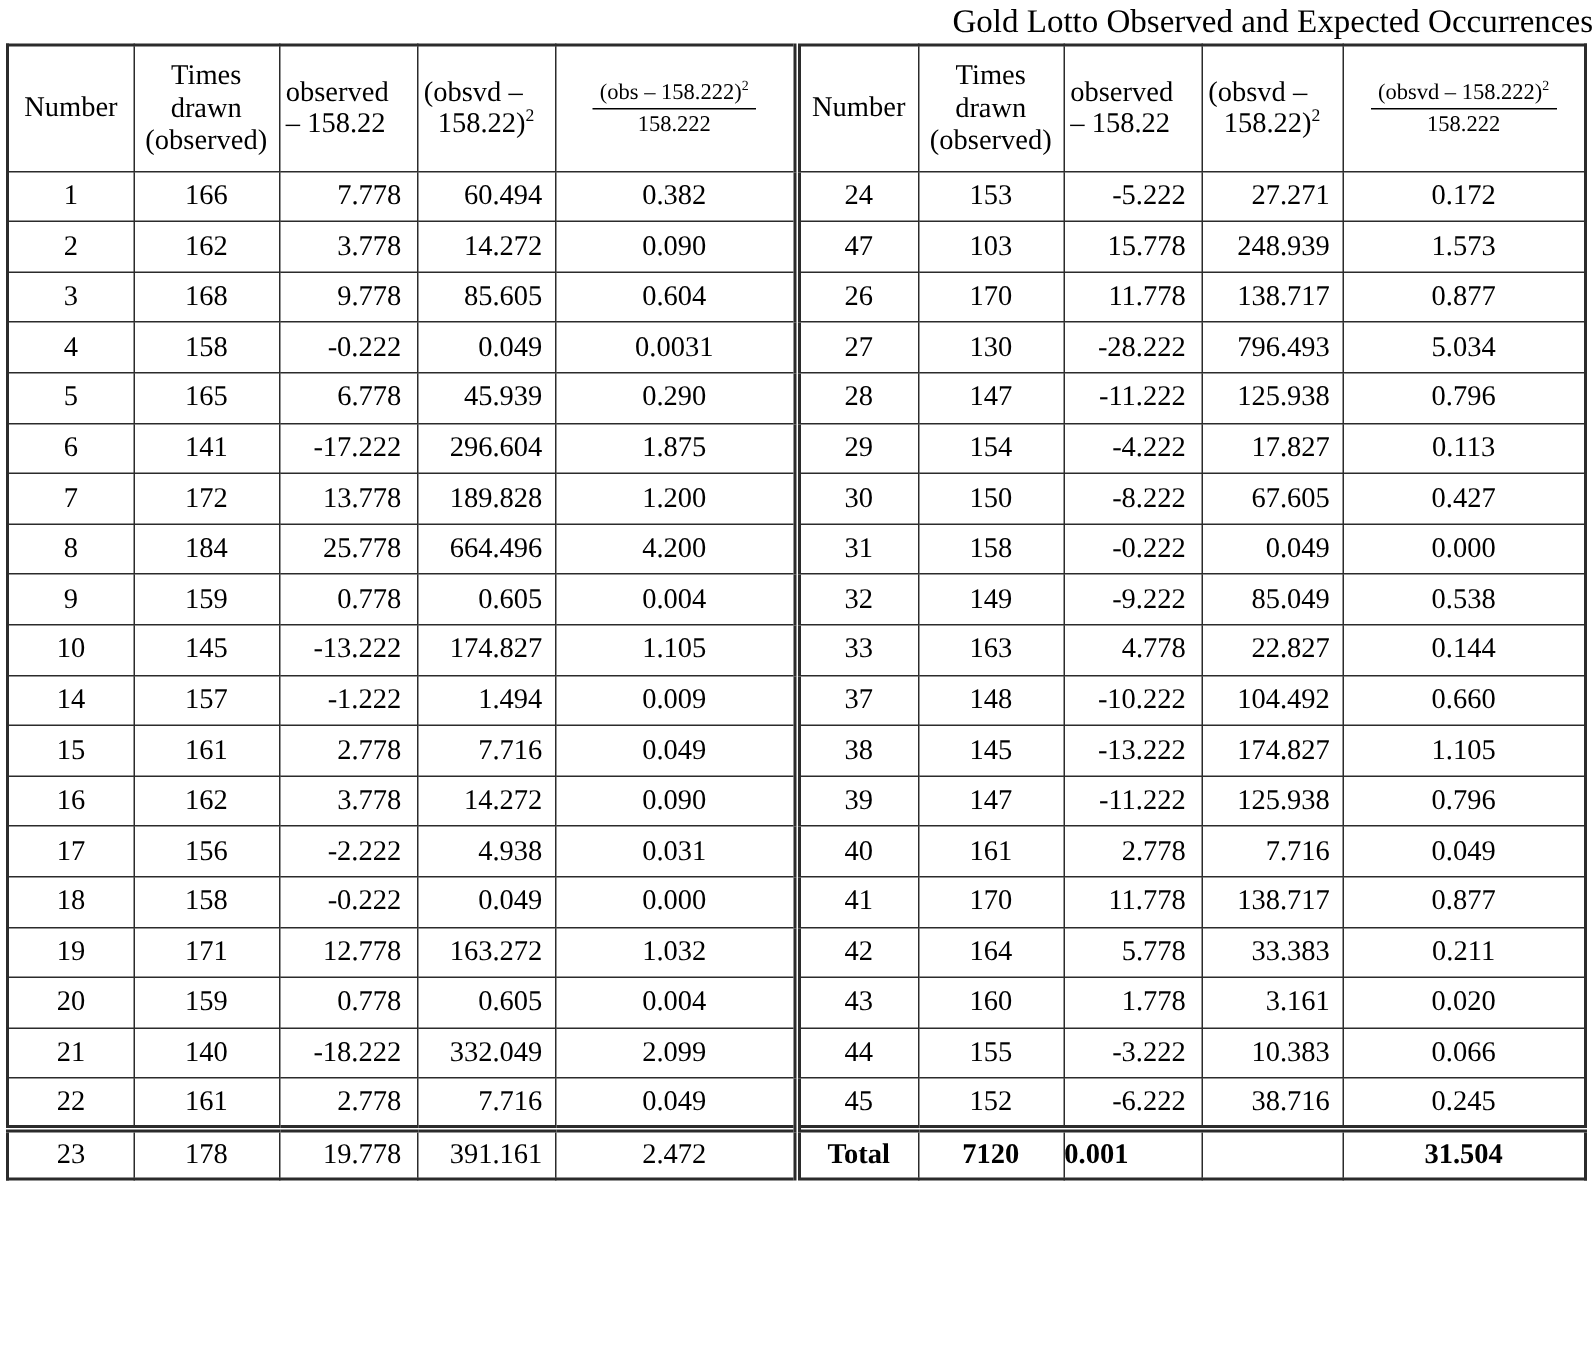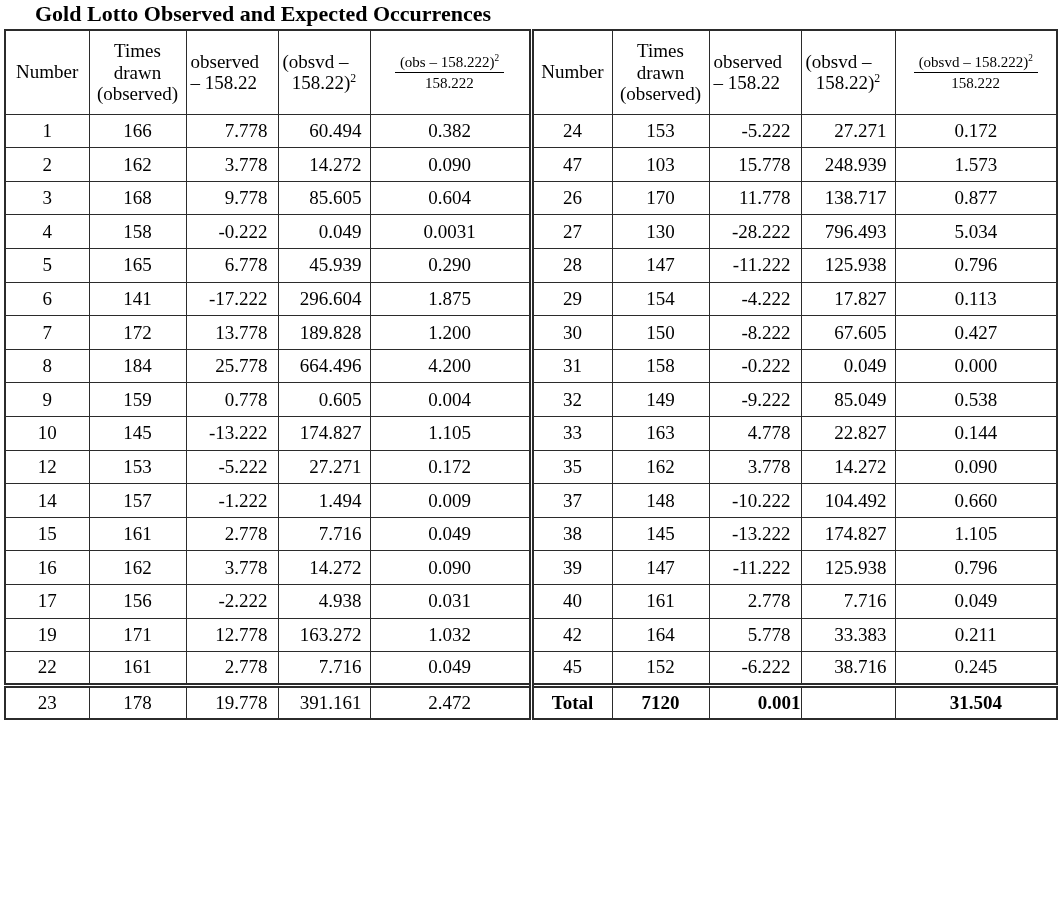--- a/index.html
+++ b/index.html
@@ -1,21 +1,21 @@
 <!DOCTYPE html>
 <html><head>
 <meta charset="utf-8">
 <style>
   html,body{margin:0;padding:0;background:#fff;}
   body{
     width:1062px;height:908px;overflow:hidden;
     font-family:"Liberation Serif", serif;color:#000;
   }
   .title{
-    text-align:left;font-weight:bold;font-size:22px;
+    text-align:right;font-weight:normal;font-size:22px;
     padding-top:2px;line-height:1.1;margin-left:35px;
   }
   table{
     border-collapse:collapse;table-layout:fixed;
     width:1052px;margin:3px auto 0 auto;
     font-size:19px;
   }
   th,td{
     border:1.5px solid #2b2b2b;
     padding:0;overflow:hidden;white-space:nowrap;
@@ -30,21 +30,21 @@
   .c-sq{text-align:right;padding-right:8px;}
   .c-chi{text-align:center;margin-top:48px;}
   th.c-obs{text-align:left;padding-left:4px;padding-right:0;margin-left:16px;}
   th.c-sq{text-align:left;padding-left:4px;padding-right:0;margin-left:42px;}
   th.c-sq .l2{text-align:center;padding-right:4px;}
   th.c-chi{text-align:center;}
   .hline{line-height:1.14;}
   .half-start{border-left:5px double #2b2b2b;}
   tr.last-row td{border-top:5px double #2b2b2b;}
   .bold{font-weight:bold;}
-  td.bold.c-obs,td.bold.c-sq{text-align:right;padding-right:0;}
+  td.bold.c-obs,td.bold.c-sq{text-align:left;padding-right:0;}
   sup{font-size:0.62em;vertical-align:super;line-height:0;}
   .frac{display:inline-block;text-align:center;font-size:15px;line-height:1.2;vertical-align:middle;}
   .fnum{display:block;border-bottom:1.5px solid #000;padding:0 5px 1px 5px;}
   .fden{display:block;padding-top:1px;}
 </style>
 </head>
 <body>
 
 <div class="title">Gold Lotto Observed and Expected Occurrences</div>
 
@@ -220,32 +220,20 @@
         <td class="c-obs">-13.222</td>
         <td class="c-sq">174.827</td>
         <td class="c-chi">1.105</td>
         <td class="c-num half-start">33</td>
         <td class="c-times">163</td>
         <td class="c-obs">4.778</td>
         <td class="c-sq">22.827</td>
         <td class="c-chi">0.144</td>
       </tr>
       <tr>
-        <td class="c-num">12</td>
-        <td class="c-times">153</td>
-        <td class="c-obs">-5.222</td>
-        <td class="c-sq">27.271</td>
-        <td class="c-chi">0.172</td>
-        <td class="c-num half-start">35</td>
-        <td class="c-times">162</td>
-        <td class="c-obs">3.778</td>
-        <td class="c-sq">14.272</td>
-        <td class="c-chi">0.090</td>
-      </tr>
-      <tr>
         <td class="c-num">14</td>
         <td class="c-times">157</td>
         <td class="c-obs">-1.222</td>
         <td class="c-sq">1.494</td>
         <td class="c-chi">0.009</td>
         <td class="c-num half-start">37</td>
         <td class="c-times">148</td>
         <td class="c-obs">-10.222</td>
         <td class="c-sq">104.492</td>
         <td class="c-chi">0.660</td>
@@ -280,30 +268,66 @@
         <td class="c-obs">-2.222</td>
         <td class="c-sq">4.938</td>
         <td class="c-chi">0.031</td>
         <td class="c-num half-start">40</td>
         <td class="c-times">161</td>
         <td class="c-obs">2.778</td>
         <td class="c-sq">7.716</td>
         <td class="c-chi">0.049</td>
       </tr>
       <tr>
+        <td class="c-num">18</td>
+        <td class="c-times">158</td>
+        <td class="c-obs">-0.222</td>
+        <td class="c-sq">0.049</td>
+        <td class="c-chi">0.000</td>
+        <td class="c-num half-start">41</td>
+        <td class="c-times">170</td>
+        <td class="c-obs">11.778</td>
+        <td class="c-sq">138.717</td>
+        <td class="c-chi">0.877</td>
+      </tr>
+      <tr>
         <td class="c-num">19</td>
         <td class="c-times">171</td>
         <td class="c-obs">12.778</td>
         <td class="c-sq">163.272</td>
         <td class="c-chi">1.032</td>
         <td class="c-num half-start">42</td>
         <td class="c-times">164</td>
         <td class="c-obs">5.778</td>
         <td class="c-sq">33.383</td>
         <td class="c-chi">0.211</td>
+      </tr>
+      <tr>
+        <td class="c-num">20</td>
+        <td class="c-times">159</td>
+        <td class="c-obs">0.778</td>
+        <td class="c-sq">0.605</td>
+        <td class="c-chi">0.004</td>
+        <td class="c-num half-start">43</td>
+        <td class="c-times">160</td>
+        <td class="c-obs">1.778</td>
+        <td class="c-sq">3.161</td>
+        <td class="c-chi">0.020</td>
+      </tr>
+      <tr>
+        <td class="c-num">21</td>
+        <td class="c-times">140</td>
+        <td class="c-obs">-18.222</td>
+        <td class="c-sq">332.049</td>
+        <td class="c-chi">2.099</td>
+        <td class="c-num half-start">44</td>
+        <td class="c-times">155</td>
+        <td class="c-obs">-3.222</td>
+        <td class="c-sq">10.383</td>
+        <td class="c-chi">0.066</td>
       </tr>
       <tr>
         <td class="c-num">22</td>
         <td class="c-times">161</td>
         <td class="c-obs">2.778</td>
         <td class="c-sq">7.716</td>
         <td class="c-chi">0.049</td>
         <td class="c-num half-start">45</td>
         <td class="c-times">152</td>
         <td class="c-obs">-6.222</td>

